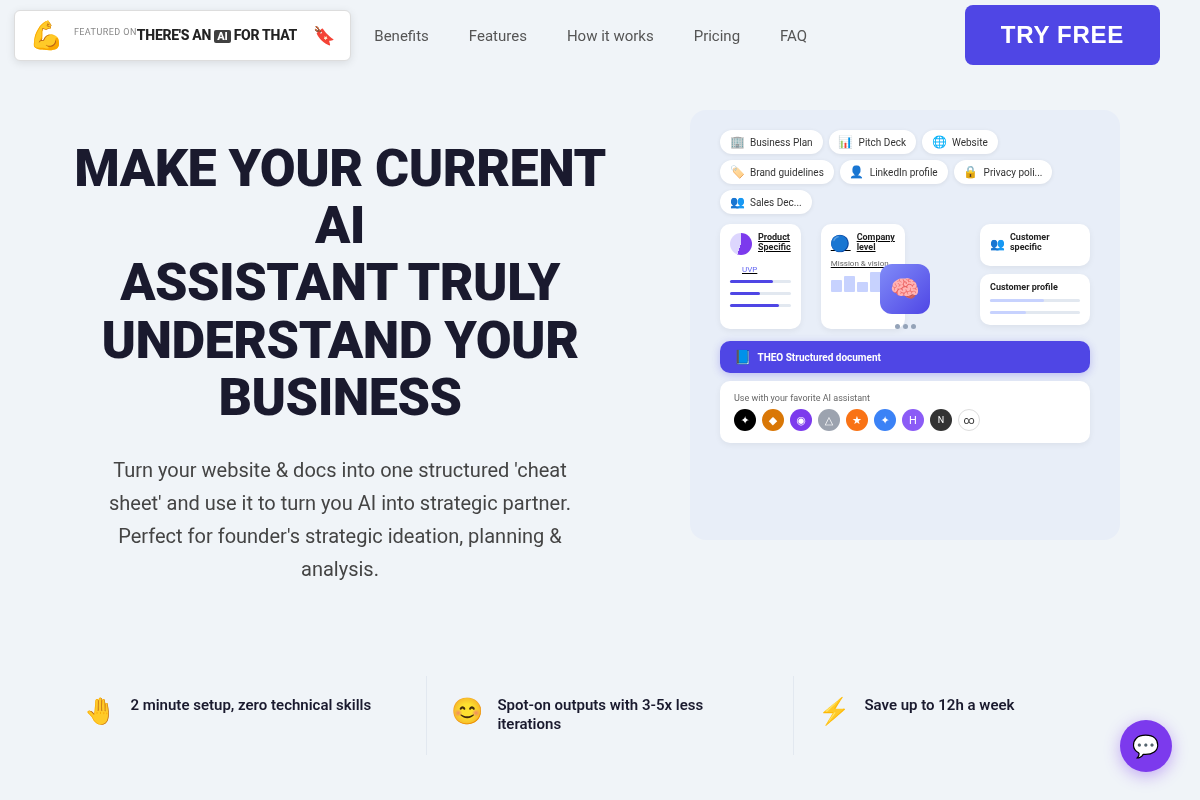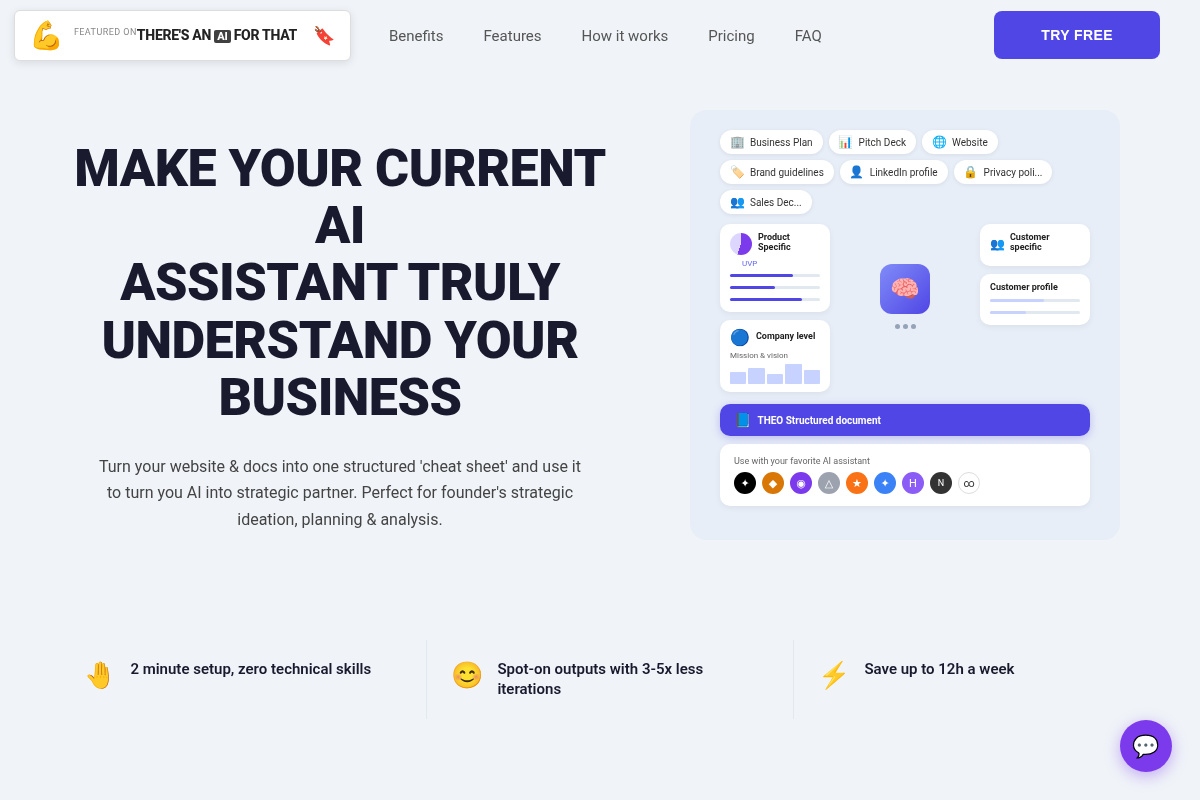--- a/index.html
+++ b/index.html
@@ -96,23 +96,23 @@
     .nav-links a {
       text-decoration: none;
       color: #555;
       font-size: 15px;
       font-weight: 400;
     }
     .try-free-btn {
       background: #4f46e5;
       color: white;
       border: none;
-      padding: 16px 47px;
+      padding: 16px 36px;
       border-radius: 8px;
-      font-size: 14px;
+      font-size: 24px;
       font-weight: 700;
       cursor: pointer;
       letter-spacing: 0.03em;
     }
 
     
     .hero {
       display: flex;
       align-items: flex-start;
       padding: 40px 40px 20px 60px;
@@ -127,21 +127,21 @@
       font-size: 52px;
       font-weight: 900;
       color: #1a1a2e;
       line-height: 1.1;
       text-align: center;
       margin-bottom: 28px;
       text-transform: uppercase;
       letter-spacing: -0.01em;
     }
     .hero-subtitle {
-      font-size: 16px;
+      font-size: 20px;
       color: #444;
       text-align: center;
       line-height: 1.65;
       max-width: 500px;
       margin: 12px auto 40px auto;
     }
     .hero-right {
       flex: 1;
       display: flex;
       justify-content: center;
@@ -188,23 +188,24 @@
     .diagram-main {
       display: flex;
       gap: 12px;
       padding: 0 10px;
       margin-top: 5px;
     }
 
     
     .left-boxes {
       display: flex;
-      flex-direction: column;
-      gap: 8px;
+      flex-direction: row;
+      gap: 20px;
       width: 110px;
+      text-decoration: underline;
     }
     .diag-box {
       background: white;
       border-radius: 10px;
       padding: 8px 10px;
       box-shadow: 0 2px 6px rgba(0,0,0,0.06);
       font-size: 9px;
       color: #333;
     }
     .diag-box .box-title {
@@ -463,21 +464,21 @@
         <div class="diagram-main">
 
           <div class="left-boxes">
             <div class="diag-box">
               <div class="product-specific">
                 <div class="pie-chart"></div>
                 <div>
                   <div class="box-title">Product Specific</div>
                 </div>
               </div>
-              <div style="font-size:8px; color:#6366f1; margin-top:4px;padding-left:12px;">UVP</div>
+              <div style="font-size:8px; color:#6366f1; margin-top:10px;padding-left:12px;">UVP</div>
               <div style="display:flex; flex-direction:column; gap:3px; margin-top:3px;">
                 <div class="mission-bar">
                     <div class="mission-bar-fill" style="width:70%"></div>
                   </div>
                 <div class="mission-bar">
                     <div class="mission-bar-fill" style="width:50%"></div>
                   </div>
                 <div class="mission-bar">
                     <div class="mission-bar-fill" style="width:80%"></div>
                   </div>

